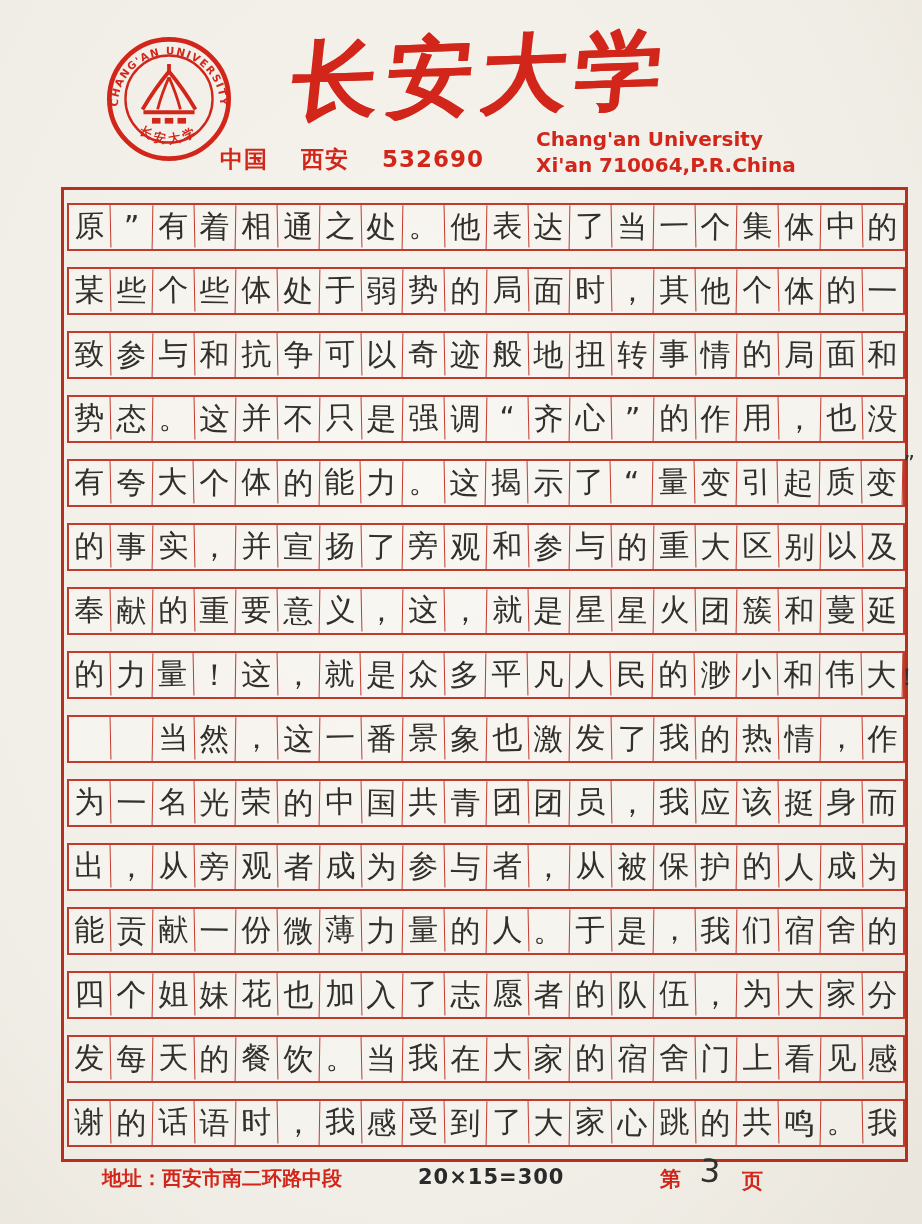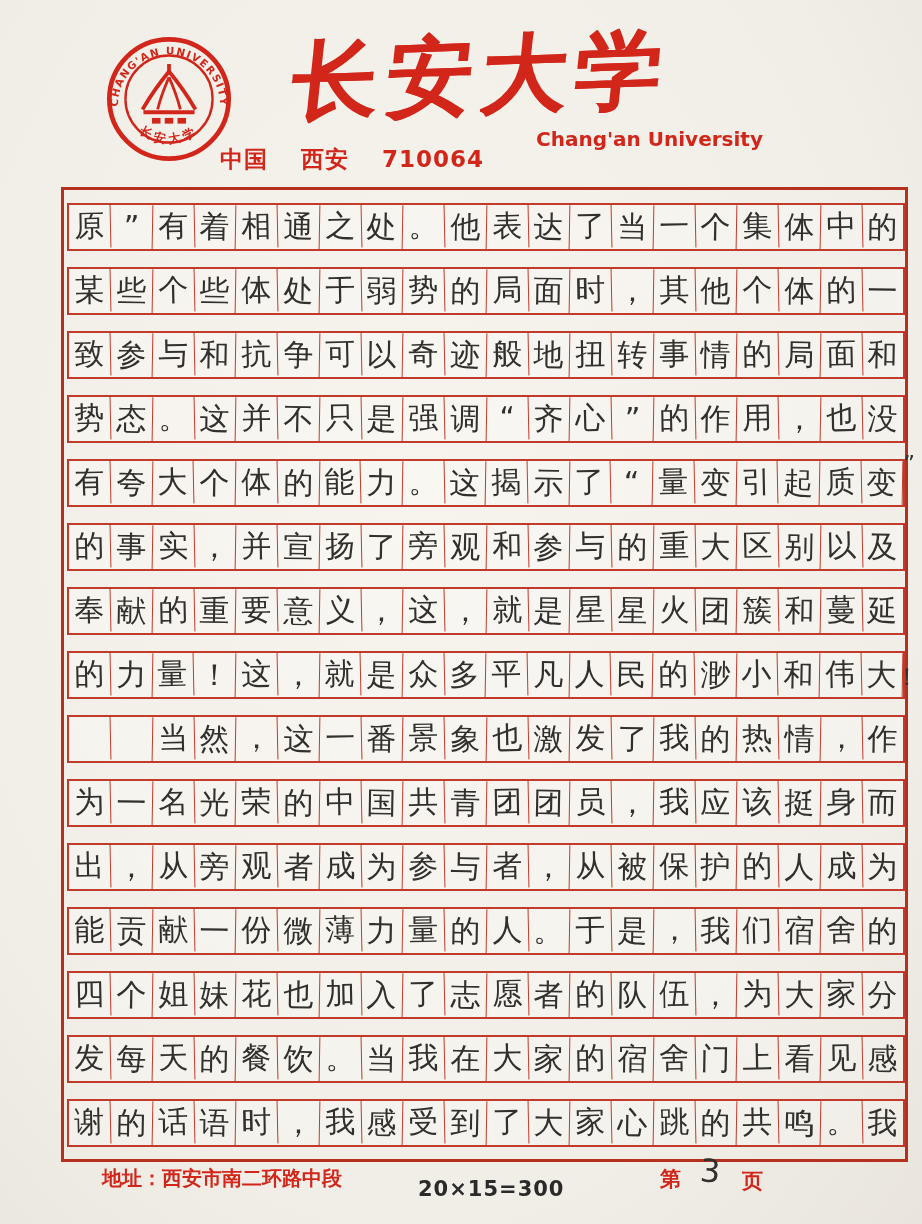--- a/index.html
+++ b/index.html
@@ -69,21 +69,21 @@
   .grid-cell:nth-child(odd){transform:rotate(-1.2deg) translateY(-1px);}
   .grid-cell:nth-child(even){transform:rotate(1deg);}
   .overflow-char{
     position:absolute;right:-16px;top:8px;
     font-size:24px;color:var(--ink);font-weight:500;
   }
   .overflow-char.ov-top{top:-10px;right:-12px;font-size:22px;}
 
   
   .footer-address{position:absolute;left:102px;top:1165px;color:var(--header-red);font-weight:bold;font-size:20px;}
-  .footer-spec{position:absolute;left:418px;top:1165px;color:#2a2a2a;font-weight:bold;font-size:21px;letter-spacing:1px;margin-top:12px;}
+  .footer-spec{position:absolute;left:418px;top:1165px;color:#2a2a2a;font-weight:bold;font-size:21px;letter-spacing:1px;}
   .footer-page-prefix{position:absolute;left:660px;top:1165px;color:var(--header-red);font-weight:bold;font-size:21px;}
   .footer-page-number{position:absolute;left:700px;top:1152px;color:var(--ink);font-size:32px;transform:rotate(4deg);}
   .footer-page-suffix{position:absolute;left:742px;top:1167px;color:var(--header-red);font-weight:bold;font-size:21px;}
 </style>
 </head>
 <body>
 
 <div class="seal">
   <svg viewBox="0 0 150 150" width="142" height="142">
     <g fill="none" stroke="currentColor">
@@ -110,23 +110,24 @@
       <textPath href="#arcTop" startOffset="50%" text-anchor="middle">CHANG'AN UNIVERSITY</textPath>
     </text>
     <text fill="currentColor" font-size="13" font-weight="bold" letter-spacing="4">
       <textPath href="#arcBottom" startOffset="50%" text-anchor="middle">长安大学</textPath>
     </text>
   </svg>
 </div>
 
 <div class="title">长安大学</div>
 
-<div class="addr-cn">中国　 西安　 710064</div>
+<div class="addr-cn">中国　 西安　 532690</div>
 <div class="addr-en">
   <div>Chang'an University</div>
+  <div>Xi'an  710064,P.R.China</div>
 </div>
 
 <div class="grid">
     <div class="grid-row">
       <div class="grid-cell">原</div>
       <div class="grid-cell">”</div>
       <div class="grid-cell">有</div>
       <div class="grid-cell">着</div>
       <div class="grid-cell">相</div>
       <div class="grid-cell">通</div>

